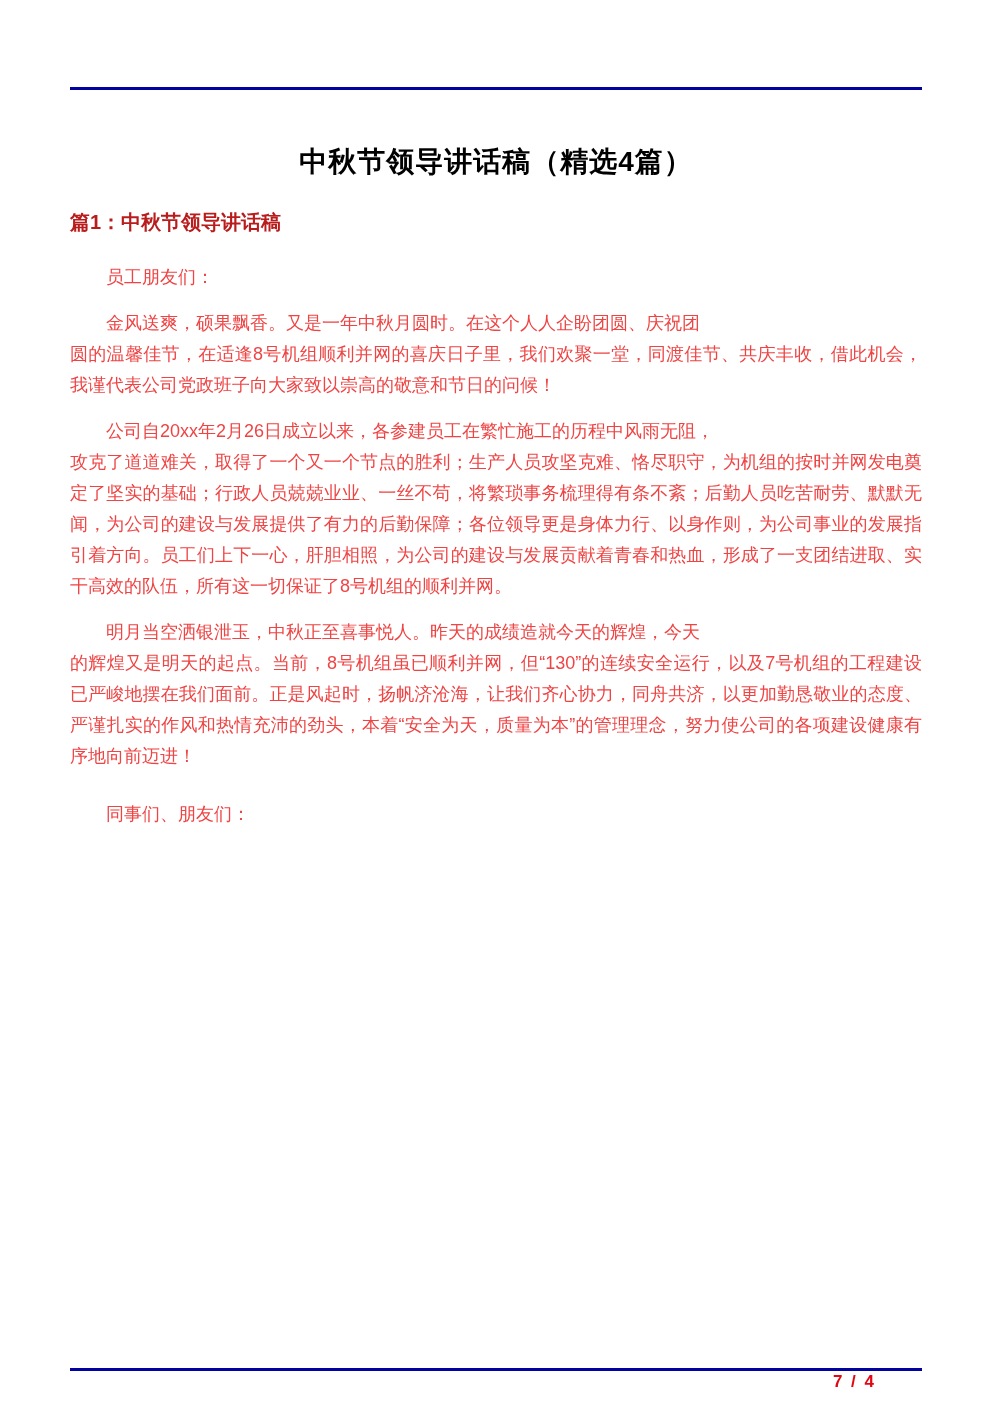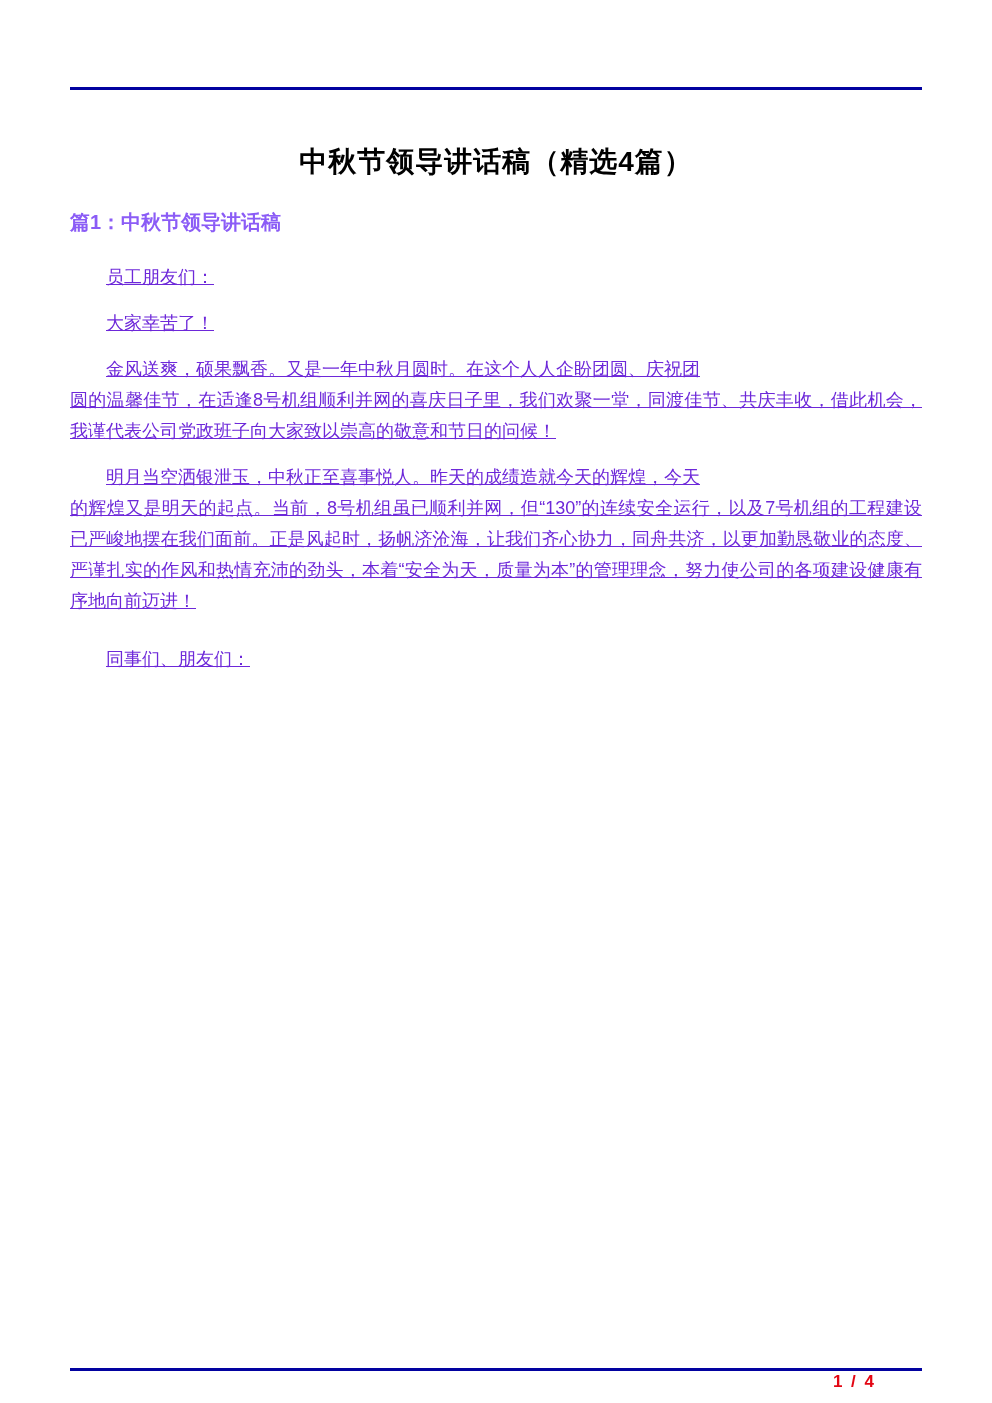--- a/index.html
+++ b/index.html
@@ -40,31 +40,30 @@
     font-weight: bold;
     text-align: center;
     color: #000000;
     letter-spacing: 1px;
   }
   .section-heading {
     margin: 29px 0 0 0;
     font-size: 20px;
     line-height: 26px;
     font-weight: bold;
-    color: #8b5cf6;
+    color: #b91c1c;
   }
   .para {
     margin: 15px 0 0 0;
     font-size: 18px;
     line-height: 31px;
     text-indent: 2em;
     white-space: pre-wrap;
-    color: #6d28d9;
+    color: #ef4444;
     text-align: justify;
-    text-decoration: underline;
   }
   .para.single { text-align: left; }
   .sp-after-h { margin-top: 27px; }
   .page-number {
     position: absolute;
     top: 1357px;
     right: 116px;
     font-size: 17px;
     font-weight: bold;
     color: #e30613;
@@ -79,33 +78,34 @@
   <div class="rule rule-top"></div>
 
   <div class="content">
 
     <h1 class="doc-title">中秋节领导讲话稿（精选4篇）</h1>
 
     <h2 class="section-heading">篇1：中秋节领导讲话稿</h2>
 
     <p class="para single sp-after-h">员工朋友们：</p>
 
-    <p class="para single">大家幸苦了！</p>
 
     <p class="para">金风送爽，硕果飘香。又是一年中秋月圆时。在这个人人企盼团圆、庆祝团
 圆的温馨佳节，在适逢8号机组顺利并网的喜庆日子里，我们欢聚一堂，同渡佳节、共庆丰收，借此机会，我谨代表公司党政班子向大家致以崇高的敬意和节日的问候！</p>
 
 
+    <p class="para">公司自20xx年2月26日成立以来，各参建员工在繁忙施工的历程中风雨无阻，
+攻克了道道难关，取得了一个又一个节点的胜利；生产人员攻坚克难、恪尽职守，为机组的按时并网发电奠定了坚实的基础；行政人员兢兢业业、一丝不苟，将繁琐事务梳理得有条不紊；后勤人员吃苦耐劳、默默无闻，为公司的建设与发展提供了有力的后勤保障；各位领导更是身体力行、以身作则，为公司事业的发展指引着方向。员工们上下一心，肝胆相照，为公司的建设与发展贡献着青春和热血，形成了一支团结进取、实干高效的队伍，所有这一切保证了8号机组的顺利并网。</p>
 
     <p class="para">明月当空洒银泄玉，中秋正至喜事悦人。昨天的成绩造就今天的辉煌，今天
 的辉煌又是明天的起点。当前，8号机组虽已顺利并网，但“130”的连续安全运行，以及7号机组的工程建设已严峻地摆在我们面前。正是风起时，扬帆济沧海，让我们齐心协力，同舟共济，以更加勤恳敬业的态度、严谨扎实的作风和热情充沛的劲头，本着“安全为天，质量为本”的管理理念，努力使公司的各项建设健康有序地向前迈进！</p>
 
 
 
     <p class="para single sp-after-h">同事们、朋友们：</p>
 
   </div>
 
   <div class="rule rule-bottom"></div>
 
-  <div class="page-number">1 / 4</div>
+  <div class="page-number">7 / 4</div>
 
 </div>
 
 </body></html>

